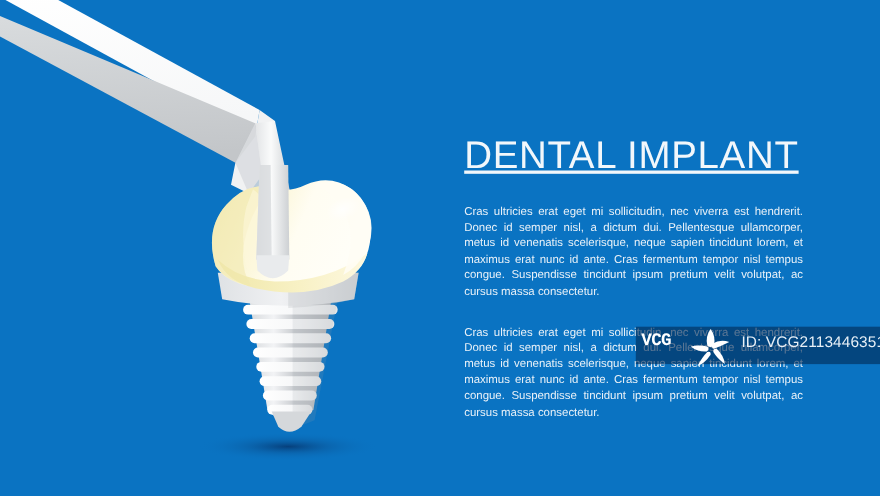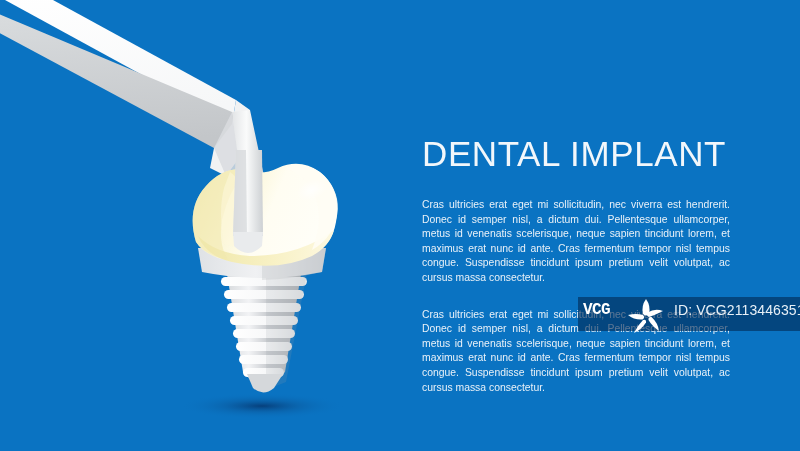--- a/index.html
+++ b/index.html
@@ -29,23 +29,24 @@
     left: 422px;
     top: 122px;
     width: 308px;
   }
   #page-title {
     color: #f2f7fb;
     font-size: 35px;
     font-weight: 300;
     letter-spacing: 0.6px;
     line-height: 40px;
-    margin: 12px 0 24px 0;
+    margin: 0 0 24px 0;
     white-space: nowrap;
     font-family: "Liberation Sans", sans-serif;
+    text-decoration: underline;
   }
   .body-paragraph {
     color: #e9f1f8;
     font-size: 10.4px;
     line-height: 14.6px;
     text-align: justify;
     margin: 12px 0 22px 0;
     font-family: "Liberation Sans", sans-serif;
   }
   .body-paragraph:last-child { margin-bottom: 0; }

